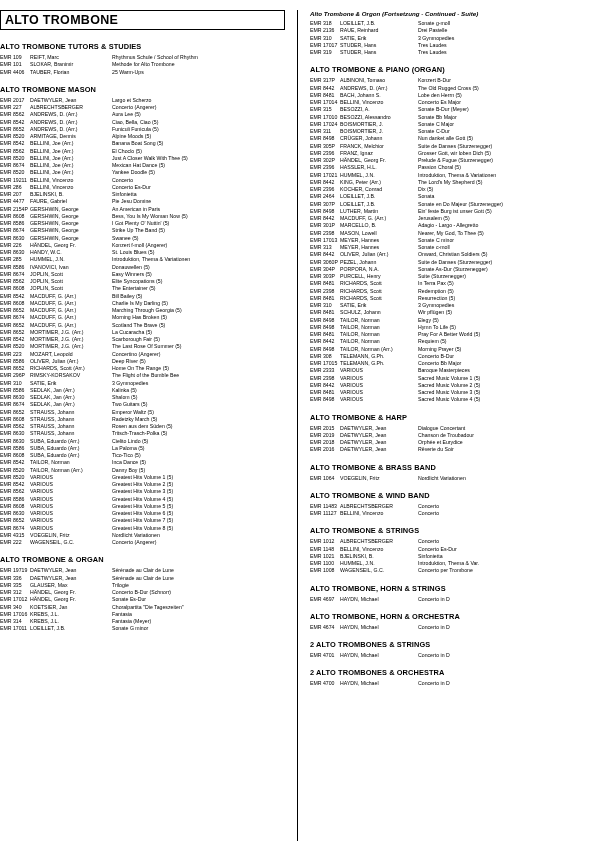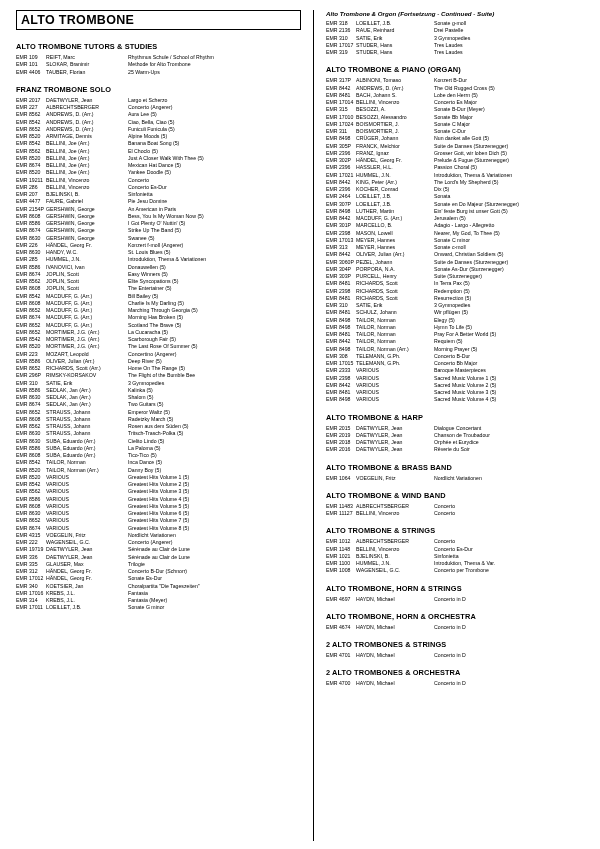--- a/index.html
+++ b/index.html
@@ -7,21 +7,21 @@
     width:600px;height:849px;
     font-family:"Liberation Sans", sans-serif;
     color:#000;
     font-size:5.2px;
     -webkit-font-smoothing:none;
   }
   .page{
     position:relative;
     width:600px;height:849px;
     box-sizing:border-box;
-    padding:10px 12px 8px 16px;
+    padding:10px 12px 8px 0;
   }
   .cols{
     display:flex;
     gap:10px;
     height:100%;
   }
   .col{
     width:285px;
     flex:0 0 285px;
   }
@@ -96,21 +96,21 @@
                 <td class="composer">SLOKAR, Branimir</td>
                 <td class="work">Methode for Alto Trombone</td>
               </tr>
               <tr>
                 <td class="code">EMR 4406</td>
                 <td class="composer">TAUBER, Florian</td>
                 <td class="work">25 Warm-Ups</td>
               </tr>
             </tbody>
           </table>
-          <h2 class="section">FRANZ TROMBONE SOLO</h2>
+          <h2 class="section">ALTO TROMBONE MASON</h2>
           <table class="list">
             <tbody>
               <tr>
                 <td class="code">EMR 2017</td>
                 <td class="composer">DAETWYLER, Jean</td>
                 <td class="work">Largo et Scherzo</td>
               </tr>
             </tbody>
           </table>
           <table class="list">
@@ -415,20 +415,21 @@
                 <td class="composer">VOEGELIN, Fritz</td>
                 <td class="work">Nordlicht Variationen</td>
               </tr>
               <tr>
                 <td class="code">EMR 222</td>
                 <td class="composer">WAGENSEIL, G.C.</td>
                 <td class="work">Concerto (Angerer)</td>
               </tr>
             </tbody>
           </table>
+          <h2 class="section">ALTO TROMBONE &amp; ORGAN</h2>
           <table class="list">
             <tbody>
               <tr>
                 <td class="code">EMR 19719</td>
                 <td class="composer">DAETWYLER, Jean</td>
                 <td class="work">Sérénade au Clair de Lune</td>
               </tr>
               <tr>
                 <td class="code">EMR 336</td>
                 <td class="composer">DAETWYLER, Jean</td>

